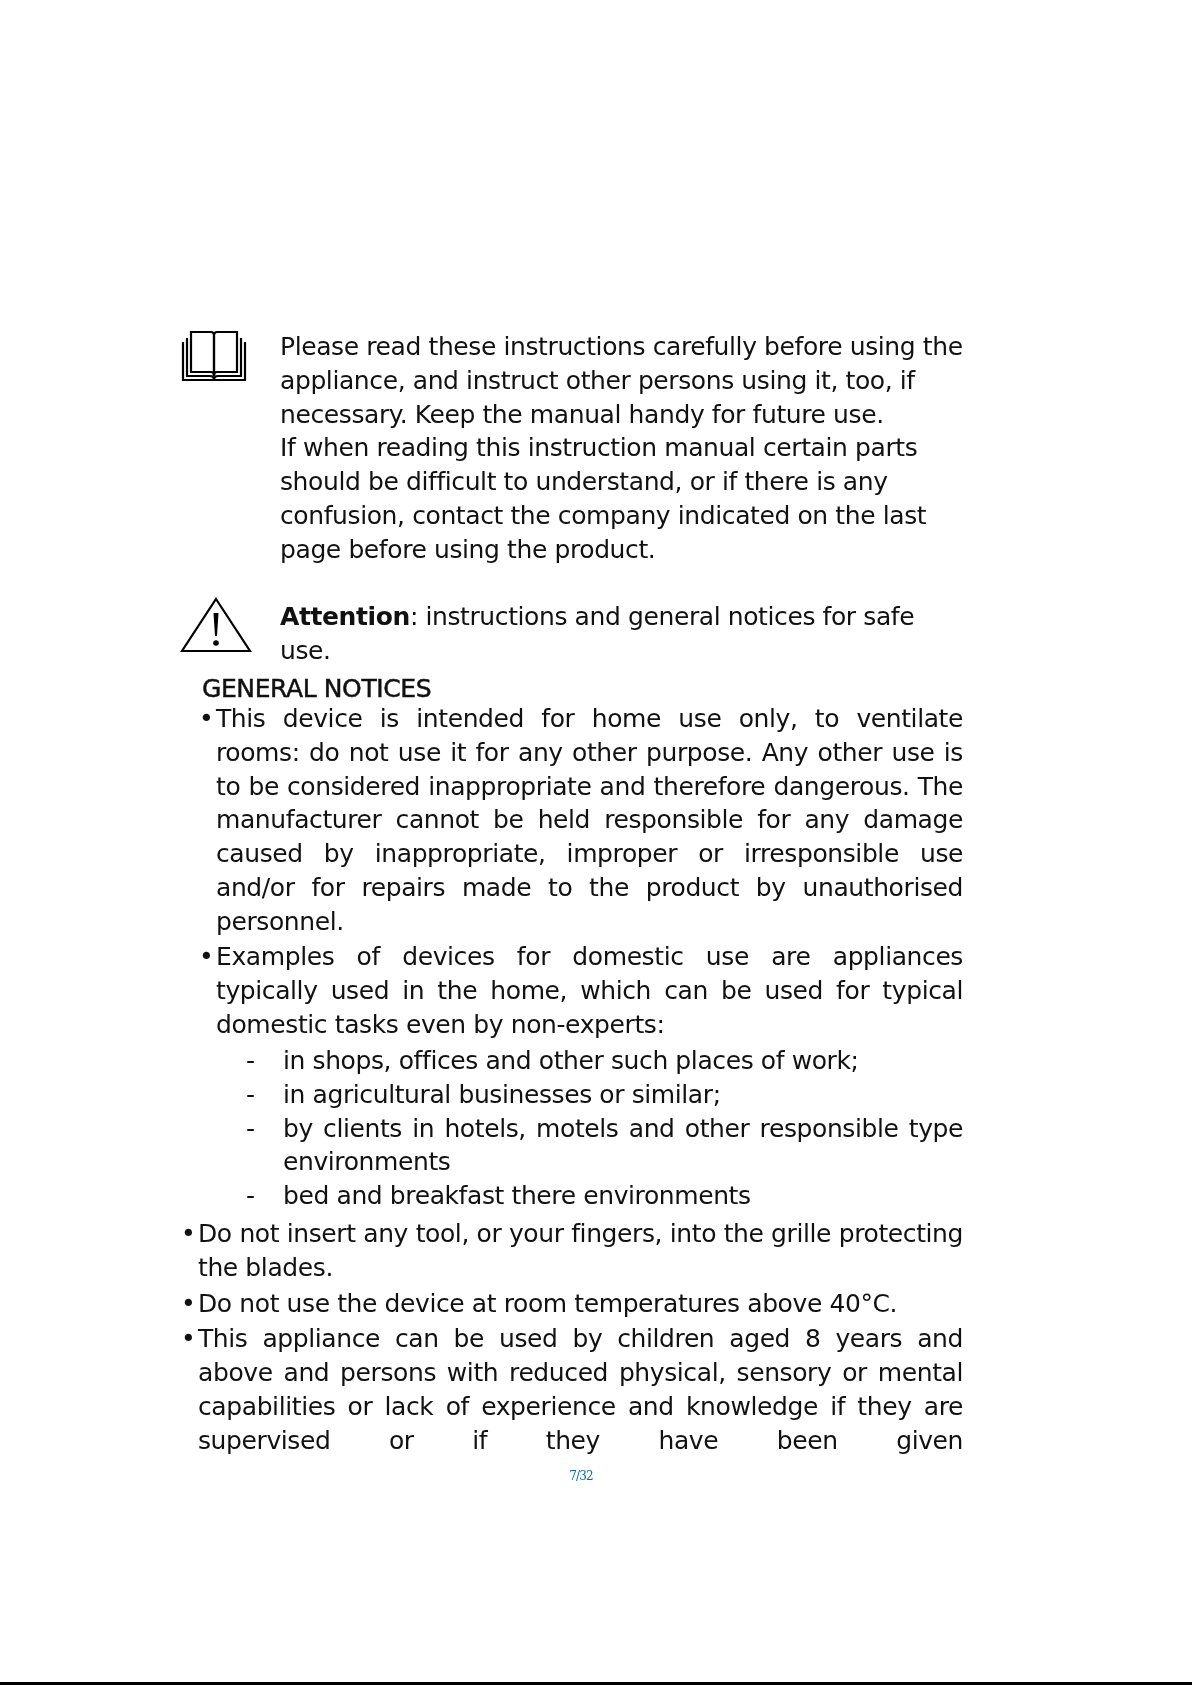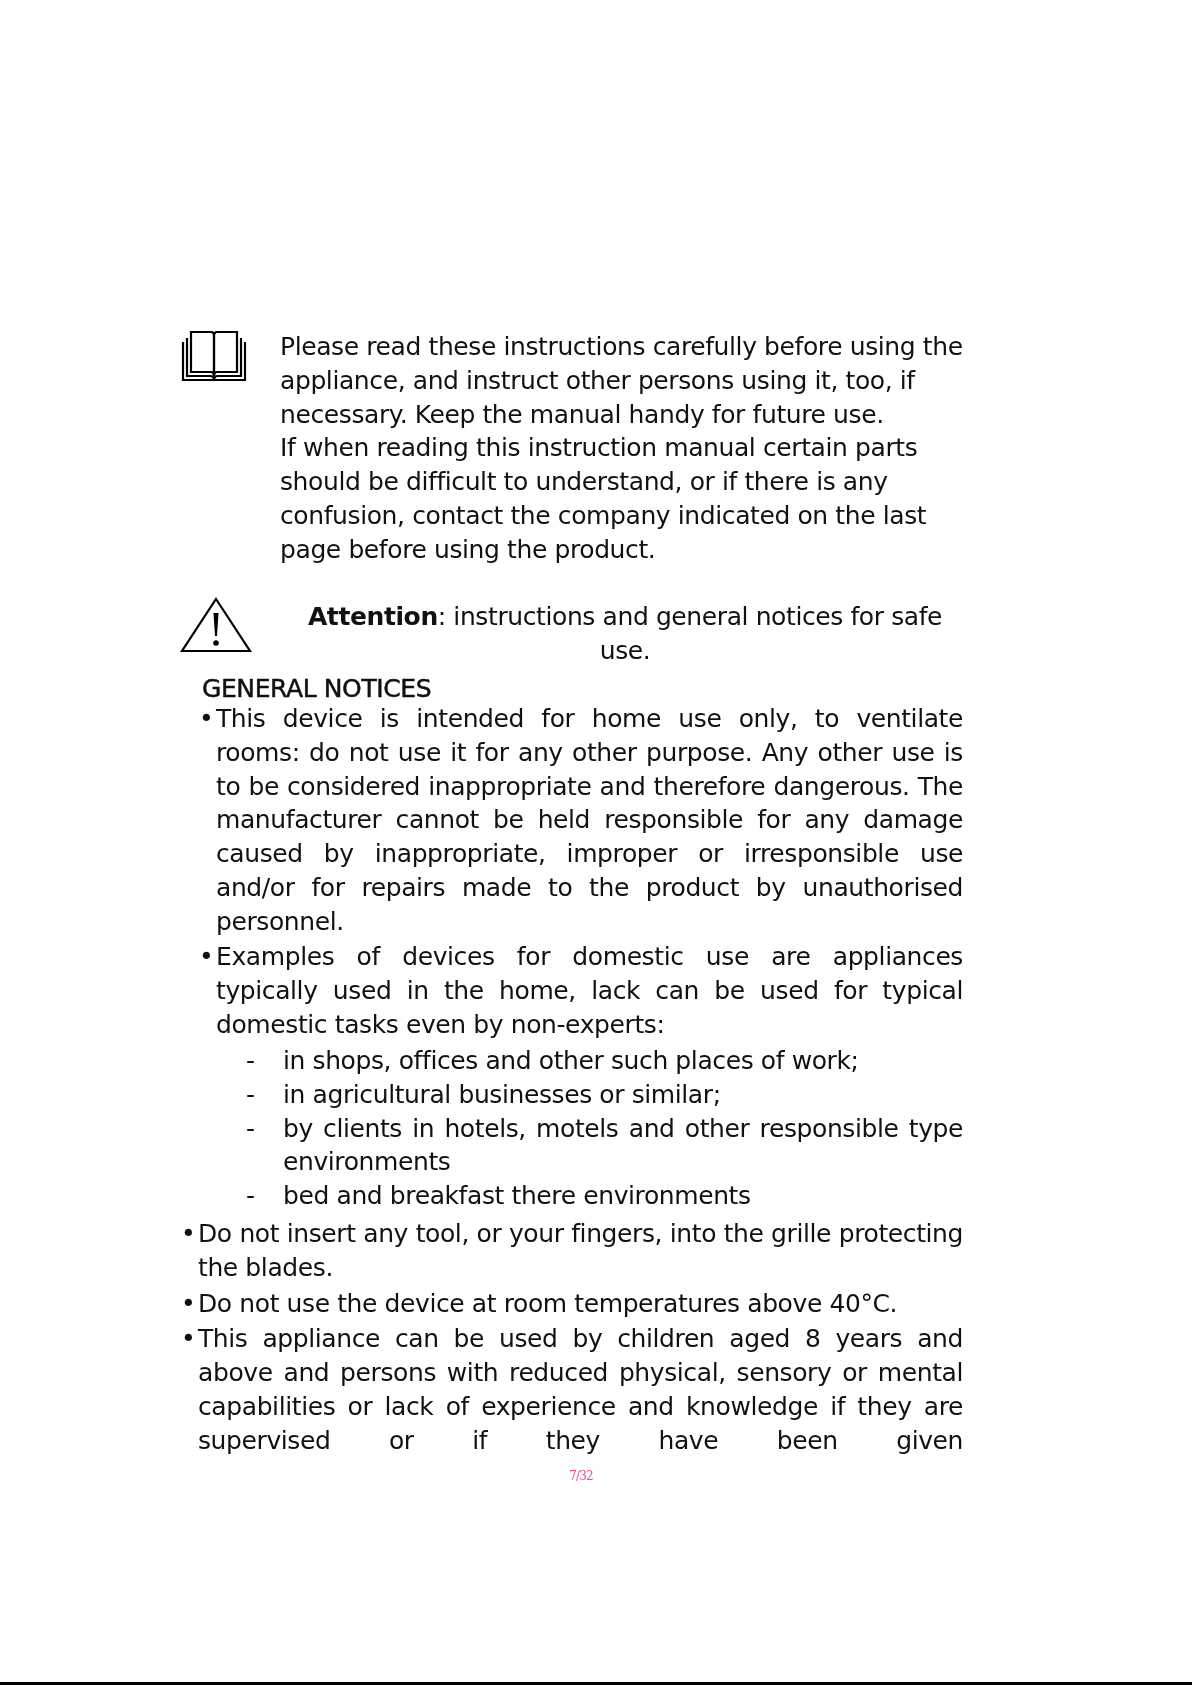--- a/index.html
+++ b/index.html
@@ -13,41 +13,40 @@
   .book-icon { left: 180px; top: 330px; width: 68px; height: 56px; }
   .warn-icon { left: 180px; top: 596px; width: 72px; height: 58px; }
   .intro {
     position: absolute; left: 280px; top: 330px; width: 690px;
     letter-spacing: -0.4px;
   }
   .intro p { margin: 0; }
   .attention {
     position: absolute; left: 280px; top: 600px; width: 690px;
     letter-spacing: -0.4px;
-    text-align: center;
   }
   .attention b { font-weight: bold; }
   .heading {
     position: absolute; left: 198px; top: 668px;
     font-size: 25px; letter-spacing: -0.4px; margin: 4px; font-weight: normal;
     -webkit-text-stroke: 0.5px #111;
   }
   .list { position: absolute; margin: 0; padding: 0; list-style: none; letter-spacing: -0.4px; }
   .list li { position: relative; text-align: justify; }
   .bullet { position: absolute; left: -17px; top: 0; }
   .list1 { left: 216px; top: 702px; width: 747px; }
   .list1 li { margin-bottom: 1.5px; }
   .sub { position: absolute; left: 283px; top: 1044px; width: 680px; margin: 0; padding: 0; list-style: none; letter-spacing: -0.4px; }
   .sub li { position: relative; text-align: justify; }
   .dash { position: absolute; left: -37px; top: 0; }
   .list2 { left: 198px; top: 1217px; width: 765px; }
   .list2 li { margin-bottom: 2px; }
   .pagenum {
     position: absolute; left: 0; width: 1162px; top: 1460px; text-align: center;
-    font-family: "DejaVu Serif", serif; font-size: 12px; color: #ec4899; letter-spacing: -0.8px;
+    font-family: "DejaVu Serif", serif; font-size: 12px; color: #0369a1; letter-spacing: -0.8px;
   }
   .bottom-rule { position: absolute; left: 0; bottom: 0; width: 1192px; height: 3px; background: #000; }
 </style>
 </head>
 <body>
 
 <div class="page">
 
   <svg class="icon book-icon" viewBox="0 0 68 56">
     <g fill="none" stroke="#000" stroke-width="2.2">
@@ -70,21 +69,21 @@
   </svg>
 
   <div class="attention">
     <b>Attention</b><span>: instructions and general notices for safe use.</span>
   </div>
 
   <h2 class="heading">GENERAL NOTICES</h2>
 
   <ul class="list list1">
     <li><span class="bullet">•</span><span>This device is intended for home use only, to ventilate rooms: do not use it for any other purpose. Any other use is to be considered inappropriate and therefore dangerous. The manufacturer cannot be held responsible for any damage caused by inappropriate, improper or irresponsible use and/or for repairs made to the product by unauthorised personnel.</span></li>
-    <li><span class="bullet">•</span><span>Examples of devices for domestic use are appliances typically used in the home, lack can be used for typical domestic tasks even by non-experts:</span></li>
+    <li><span class="bullet">•</span><span>Examples of devices for domestic use are appliances typically used in the home, which can be used for typical domestic tasks even by non-experts:</span></li>
   </ul>
 
   <ul class="sub">
     <li><span class="dash">-</span><span>in shops, offices and other such places of work;</span></li>
     <li><span class="dash">-</span><span>in agricultural businesses or similar;</span></li>
     <li><span class="dash">-</span><span>by clients in hotels, motels and other responsible type environments</span></li>
     <li><span class="dash">-</span><span>bed and breakfast there environments</span></li>
   </ul>
 
   <ul class="list list2">

